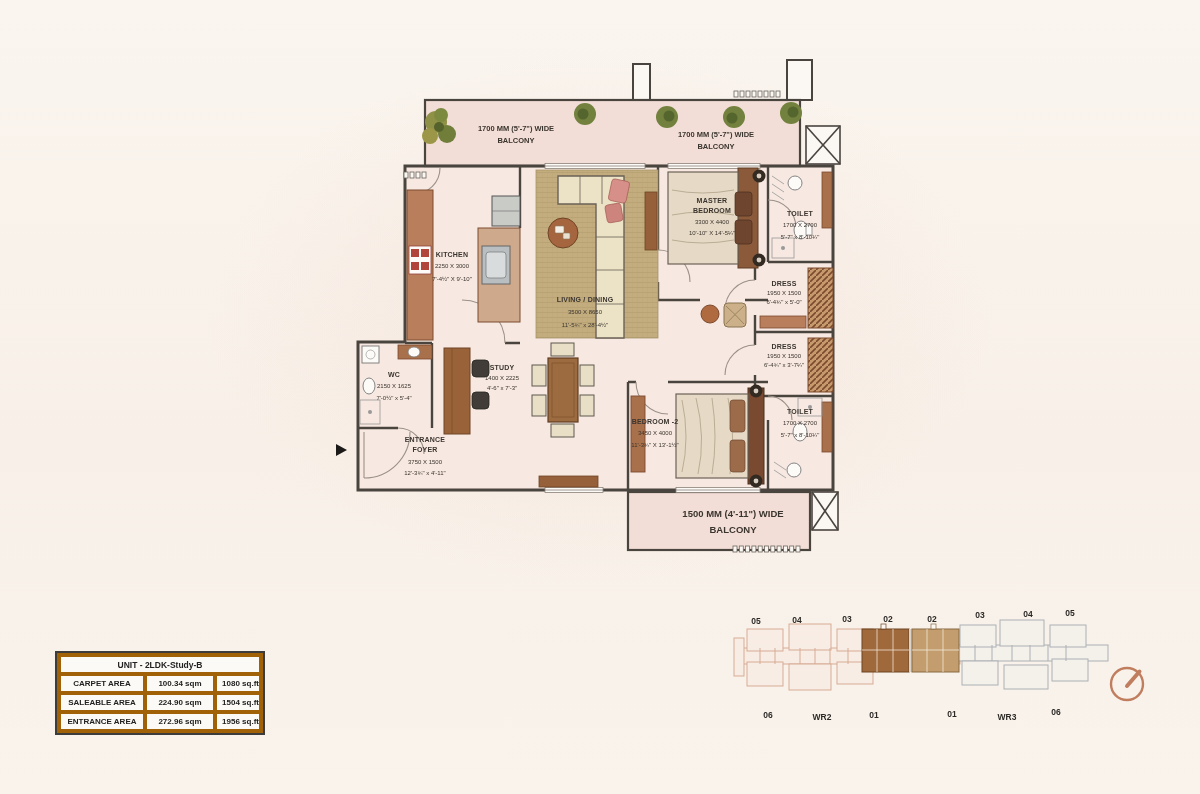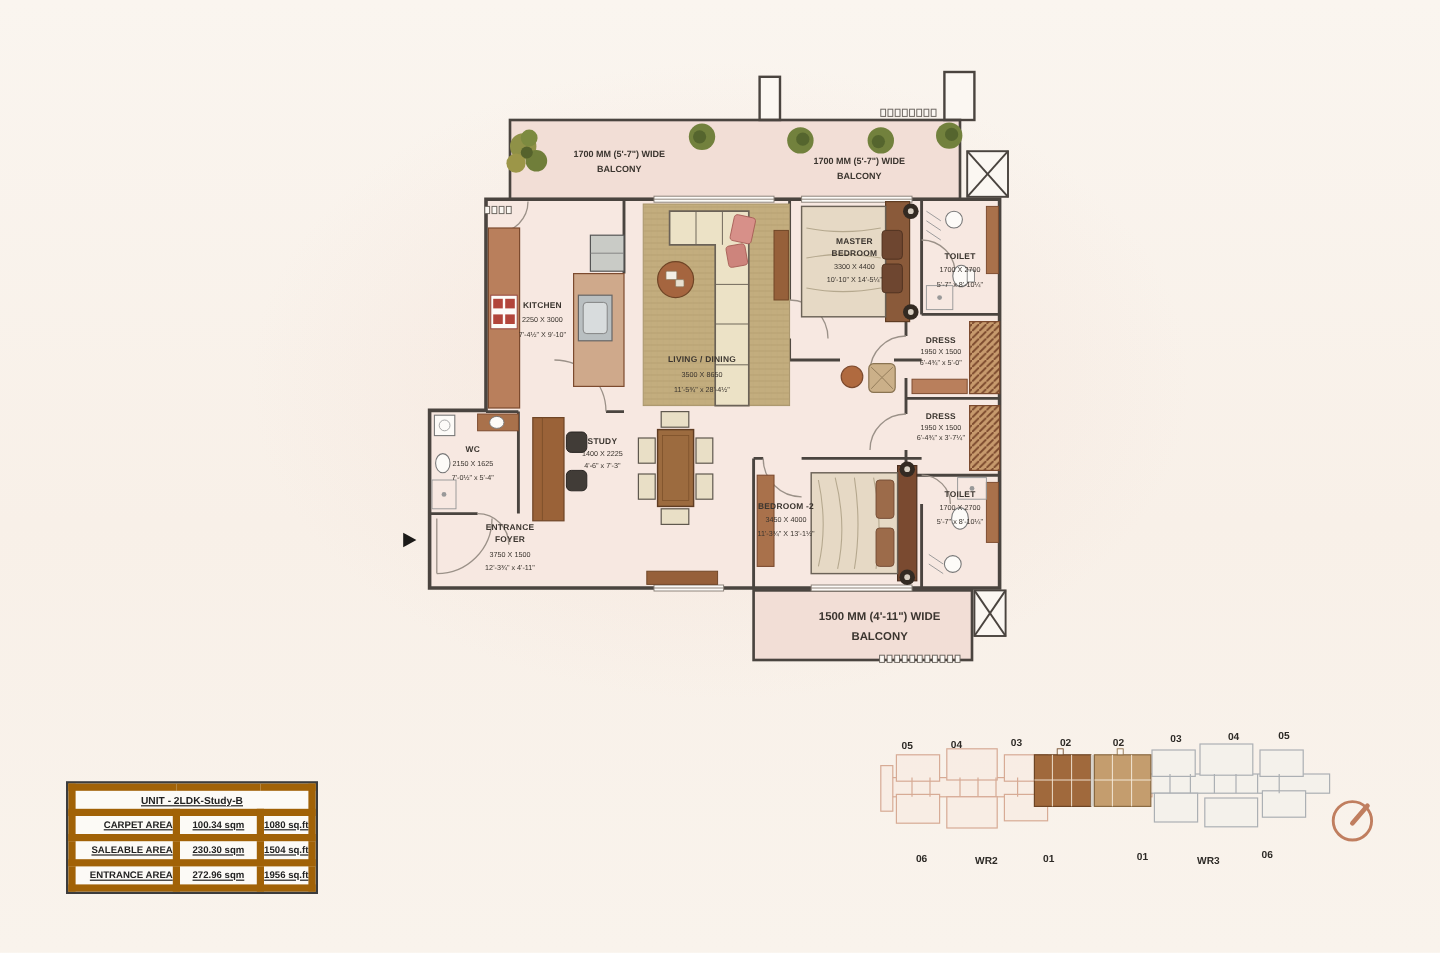--- a/index.html
+++ b/index.html
@@ -20,25 +20,25 @@
   .balBig{font-size:9.5px;font-weight:700;}
   .kp{font-size:8.5px;font-weight:700;fill:#2d2a26;}
   
   .area-table{
     position:absolute;left:55px;top:651px;width:206px;
     border:2px solid #3c3c3c;background:#fcfaf6;
     border-collapse:collapse;
   }
   .area-table table{border-collapse:collapse;width:100%;}
   .area-table td,.area-table th{
-    border:6px solid #a16207;font-size:8px;font-weight:700;color:#222;
-    height:15px;padding:0 0;white-space:nowrap;text-decoration:underline;
+    border:4px solid #a16207;font-size:8px;font-weight:700;color:#222;
+    height:15px;padding:0 0;white-space:nowrap;
   }
   .area-table th{text-align:center;font-size:8.5px;}
-  .area-table td.lbl{text-align:right;width:82px;}
+  .area-table td.lbl{text-align:center;width:82px;}
   .area-table td.v1{text-align:center;width:66px;}
   .area-table td.v2{text-align:right;}
 </style>
 </head>
 <body>
 
 <div class="tint"></div>
 
 <svg width="1200" height="794" viewBox="0 0 1200 794">
   <defs>
@@ -403,21 +403,21 @@
         <tr>
       <th colspan="3">UNIT - 2LDK-Study-B</th>
     </tr>
     <tr>
       <td class="lbl">CARPET AREA</td>
       <td class="v1">100.34 sqm</td>
       <td class="v2">1080 sq.ft</td>
     </tr>
     <tr>
       <td class="lbl">SALEABLE AREA</td>
-      <td class="v1">230.30 sqm</td>
+      <td class="v1">224.90 sqm</td>
       <td class="v2">1504 sq.ft</td>
     </tr>
     <tr>
       <td class="lbl">ENTRANCE AREA</td>
       <td class="v1">272.96 sqm</td>
       <td class="v2">1956 sq.ft</td>
     </tr>
   </tbody>
     </table>
 </div>

